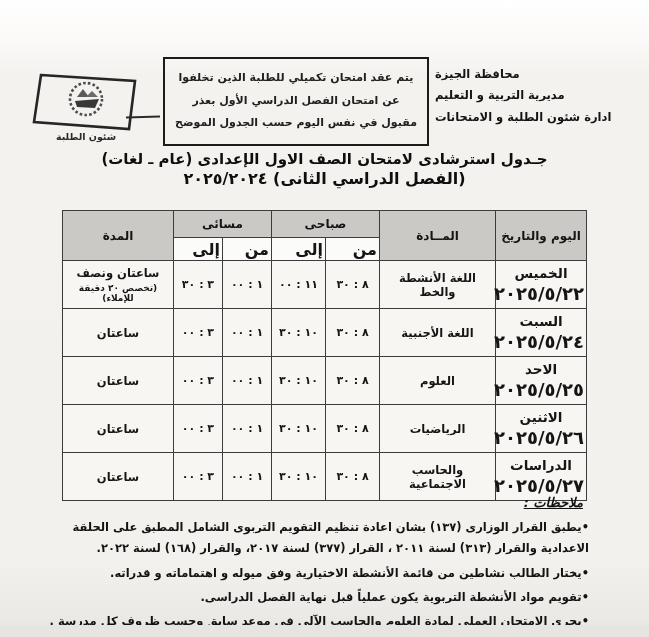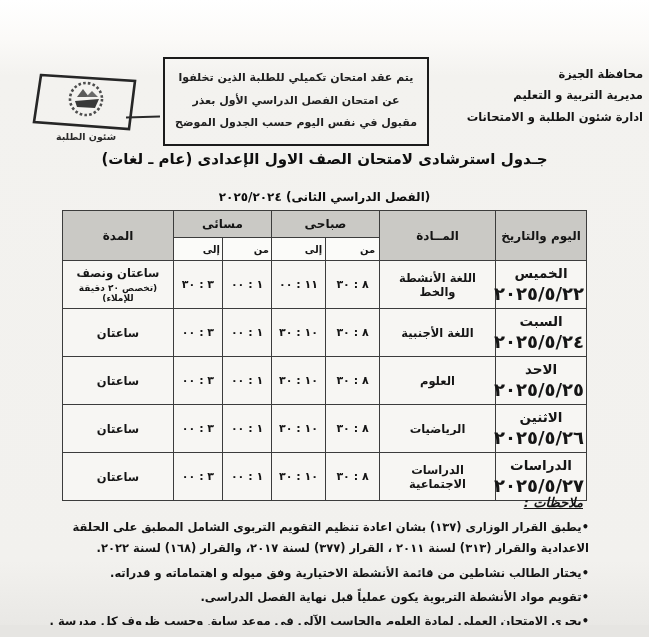--- a/index.html
+++ b/index.html
@@ -28,48 +28,48 @@
     border:2px solid #1b1b1b;
     padding:8px 10px 9px 10px;
     text-align:center;
     font-size:11px;font-weight:bold;line-height:2.05;
     color:#202020;
     background:transparent;
     direction:rtl;
   }
   .org-header{
     position:absolute;right:6px;top:64px;width:208px;
-    text-align:right;direction:rtl;
+    text-align:left;direction:rtl;
     font-weight:bold;font-size:11.5px;line-height:1.85;
     color:#141414;
   }
   .org-header .org-line{white-space:nowrap;}
   
   .title-block{
     position:absolute;left:0;right:0;top:150px;
     text-align:center;direction:rtl;color:#0e0e0e;
   }
   .title-line1{font-size:15px;font-weight:bold;letter-spacing:.2px;}
-  .title-line2{font-size:12px;font-weight:bold;margin-top:22px;}
+  .title-line2{font-size:16px;font-weight:bold;margin-top:1px;}
   
   .schedule-wrap{
     position:absolute;left:63px;top:210px;width:524px;direction:rtl;
   }
   table.schedule{
     border-collapse:collapse;width:100%;table-layout:fixed;
   }
   .schedule th,.schedule td{
     border:1.5px solid #3c3c3c;
     padding:1px 2px;
     text-align:center;vertical-align:middle;
     color:#151515;
   }
   .schedule thead th{font-size:12px;font-weight:bold;}
   .schedule thead th.gray{background:#cac9c5;}
-  .schedule thead tr.subhead th{background:#fbfbf9;height:20px;font-size:10px;padding-left:32px;}
+  .schedule thead tr.subhead th{background:#fbfbf9;height:20px;font-size:16px;padding-left:32px;}
   .schedule thead tr.mainhead th{height:24px;}
   .schedule td{height:45px;background:#f7f6f3;}
   .cell-day .day-name{font-size:13.5px;font-weight:bold;line-height:1.25;}
   .cell-day .day-date{font-size:18px;font-weight:bold;letter-spacing:.5px;margin-top:2px;}
   .cell-subject{font-size:11.5px;font-weight:bold;}
   .cell-time{direction:ltr;font-size:11px;font-weight:bold;letter-spacing:.5px;}
   .cell-duration{font-size:11.5px;font-weight:bold;}
   .cell-duration .duration-note{font-size:9px;font-weight:bold;margin-top:3px;}
   
   .notes{
@@ -200,21 +200,21 @@
           <td class="cell-time">١٠ : ٣٠</td>
           <td class="cell-time">١ : ٠٠</td>
           <td class="cell-time">٣ : ٠٠</td>
           <td class="cell-duration">ساعتان</td>
         </tr>
         <tr>
           <td class="cell-day">
             <div class="day-name">الدراسات</div>
             <div class="day-date">٢٠٢٥/٥/٢٧</div>
           </td>
-          <td class="cell-subject">الدراسات الاجتماعية</td>
+          <td class="cell-subject">والحاسب الاجتماعية</td>
           <td class="cell-time">٨ : ٣٠</td>
           <td class="cell-time">١٠ : ٣٠</td>
           <td class="cell-time">١ : ٠٠</td>
           <td class="cell-time">٣ : ٠٠</td>
           <td class="cell-duration">ساعتان</td>
         </tr>
       </tbody>
     </table>
   </div>
 

